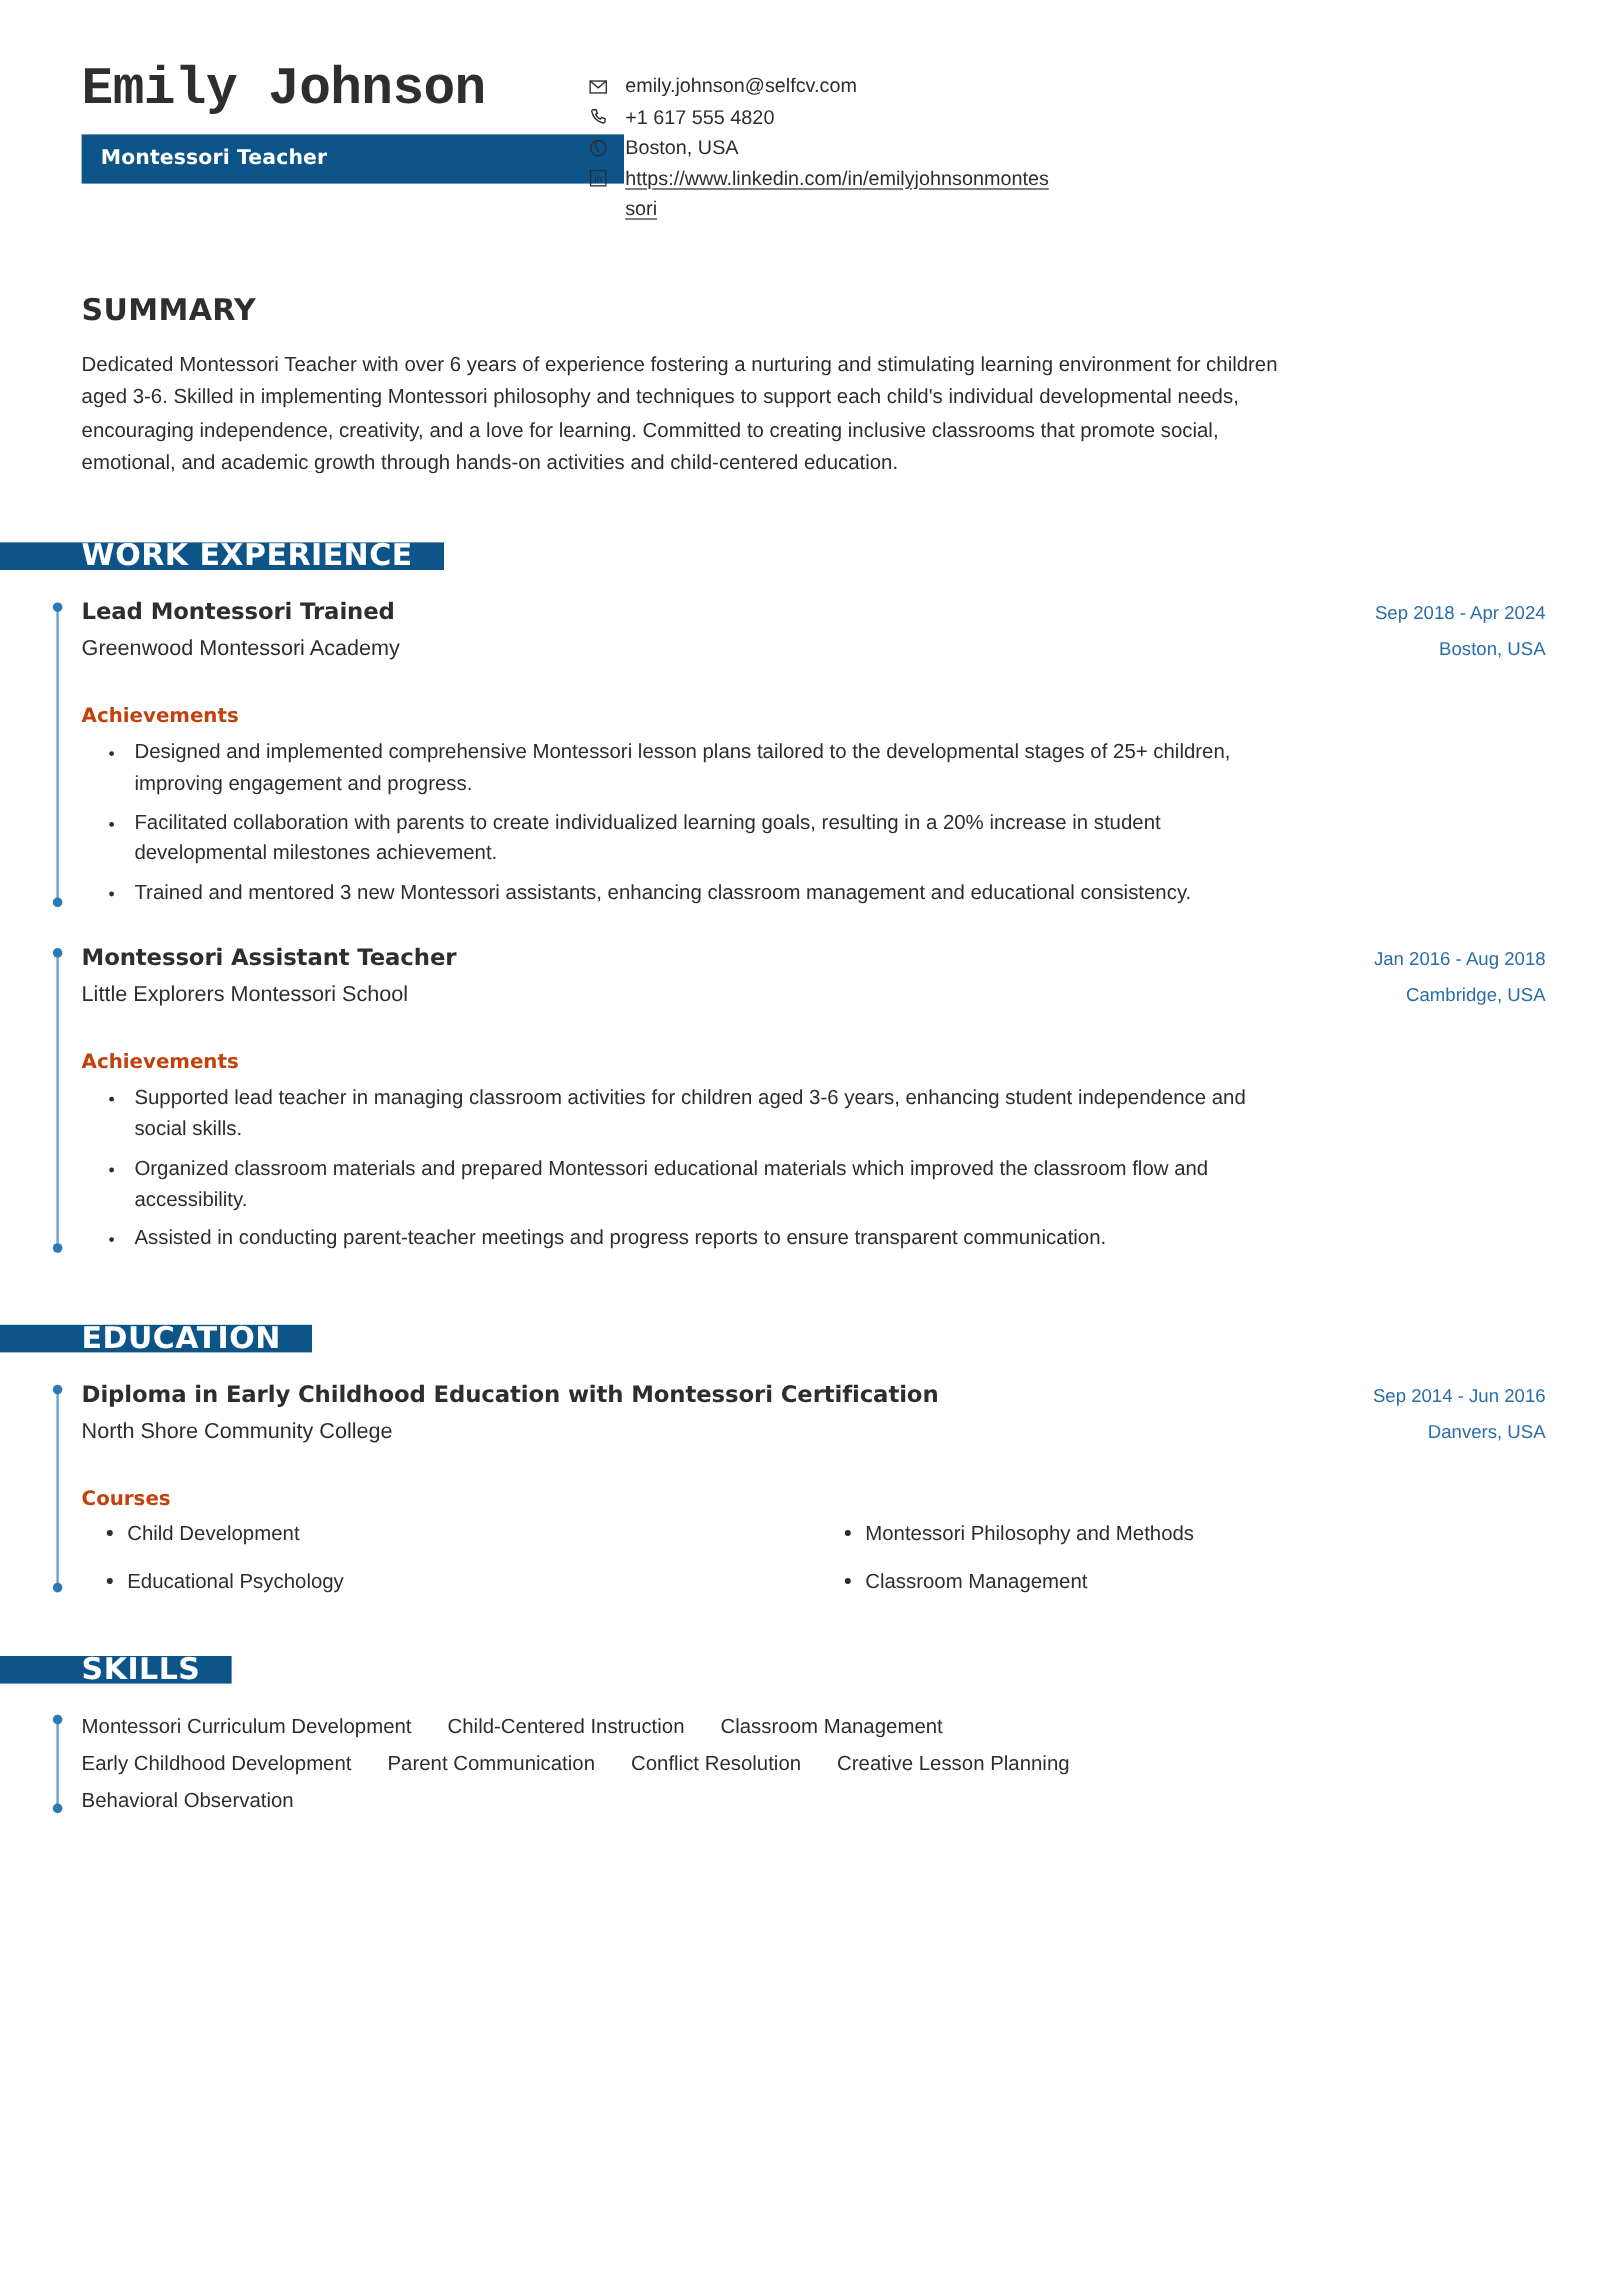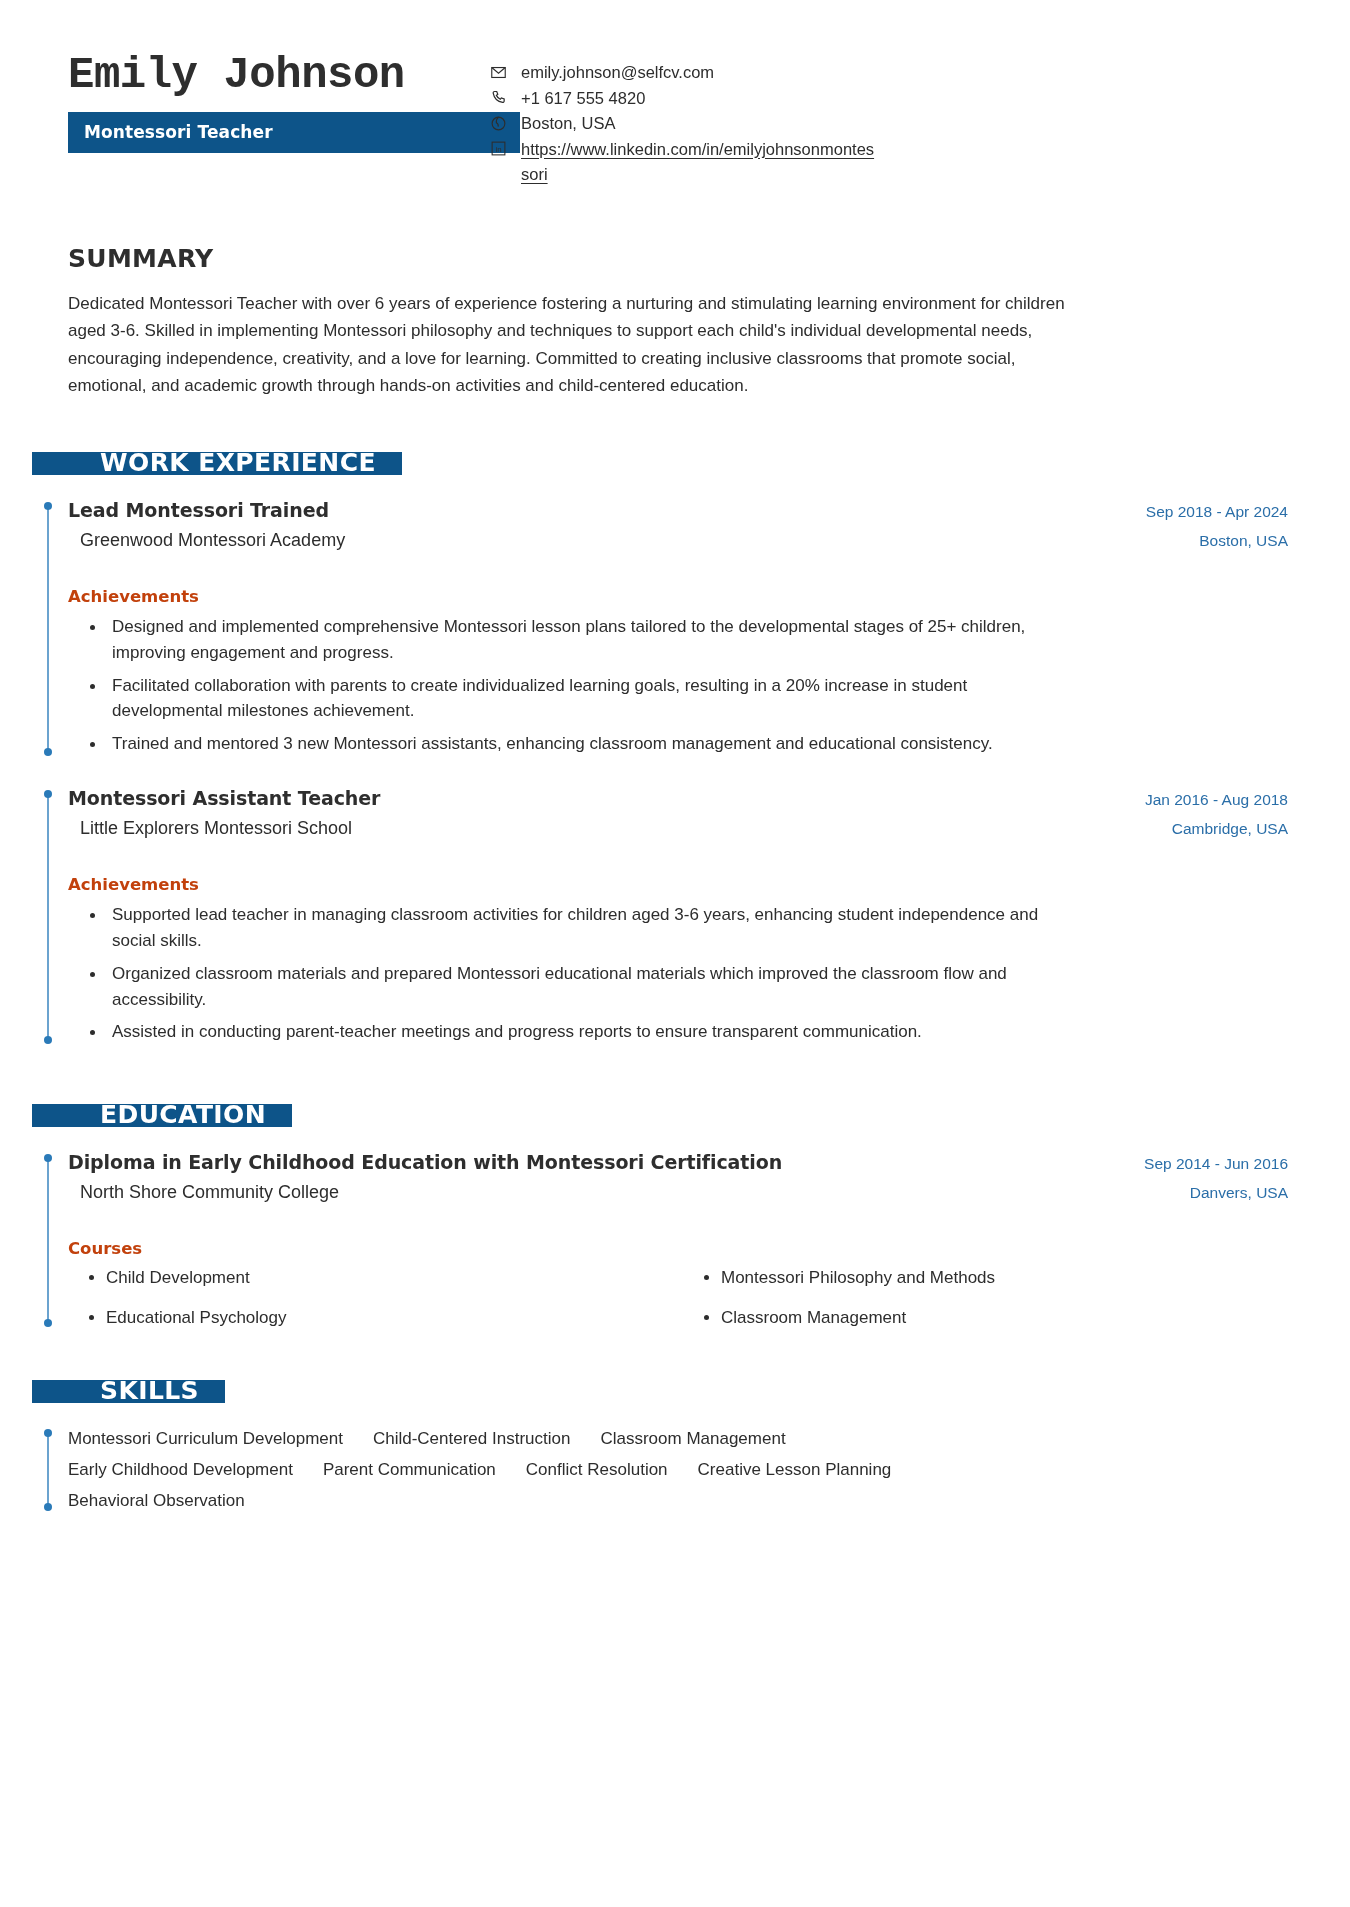--- a/index.html
+++ b/index.html
@@ -38,38 +38,38 @@
   .sec-plain h2 {
     font-size: 25px; font-weight: 700; letter-spacing: 0.3px; color: #2e2e2e;
     font-family: "DejaVu Sans", sans-serif; text-transform: uppercase;
   }
   .summary-text { margin-top: 17px; font-size: 17px; line-height: 1.62; color: #2d2d2d; max-width: 1000px; }
 
   .banner {
     margin-top: 52px; background: #0d5489; color: #ffffff;
     display: inline-block; padding: 11px 26px 12px 68px;
     font-size: 25px; font-weight: 700; letter-spacing: 0.4px;
-    font-family: "DejaVu Sans", sans-serif; text-transform: uppercase; margin-left: 32px;
+    font-family: "DejaVu Sans", sans-serif; text-transform: uppercase;
   }
   .banner-wrap { line-height: 0; }
 
   .sec-body { padding: 0 62px 0 45px; }
 
   
   .entry { position: relative; padding: 0 0 0 23px; margin-top: 24px; }
   .entry .rail { position: absolute; left: 2px; top: 7px; bottom: 5px; width: 2px; background: #6ba3cf; }
   .entry .dot-t, .entry .dot-b {
     position: absolute; left: -1px; width: 8px; height: 8px; border-radius: 50%; background: #2a7ab8;
   }
   .entry .dot-t { top: 3px; }
   .entry .dot-b { bottom: 1px; }
 
   .e-row { display: flex; justify-content: space-between; align-items: baseline; gap: 20px; }
   .e-title { font-size: 19px; font-weight: 700; color: #2e2e2e; font-family: "DejaVu Sans", sans-serif; letter-spacing: -0.1px; }
-  .e-org { font-size: 18px; color: #2d2d2d; margin-top: 9px; margin-left: 12px; }
+  .e-org { font-size: 18px; color: #2d2d2d; margin-top: 9px; }
   .e-date, .e-loc { font-size: 15.5px; color: #2a6ea8; white-space: nowrap; }
   .e-loc { margin-top: 11px; }
 
   .sublabel { font-size: 16.5px; font-weight: 700; color: #c2410c; margin-top: 36px; font-family: "DejaVu Sans", sans-serif; }
   ul.bullets { margin-top: 8px; padding-left: 38px; }
   ul.bullets li { font-size: 17px; line-height: 1.52; color: #2d2d2d; margin-bottom: 7px; padding-left: 6px; max-width: 960px; }
   ul.bullets li::marker { font-size: 15px; }
 
   
   .courses { margin-top: 10px; display: grid; grid-template-columns: 1fr 1fr; row-gap: 20px; column-gap: 10px; }

